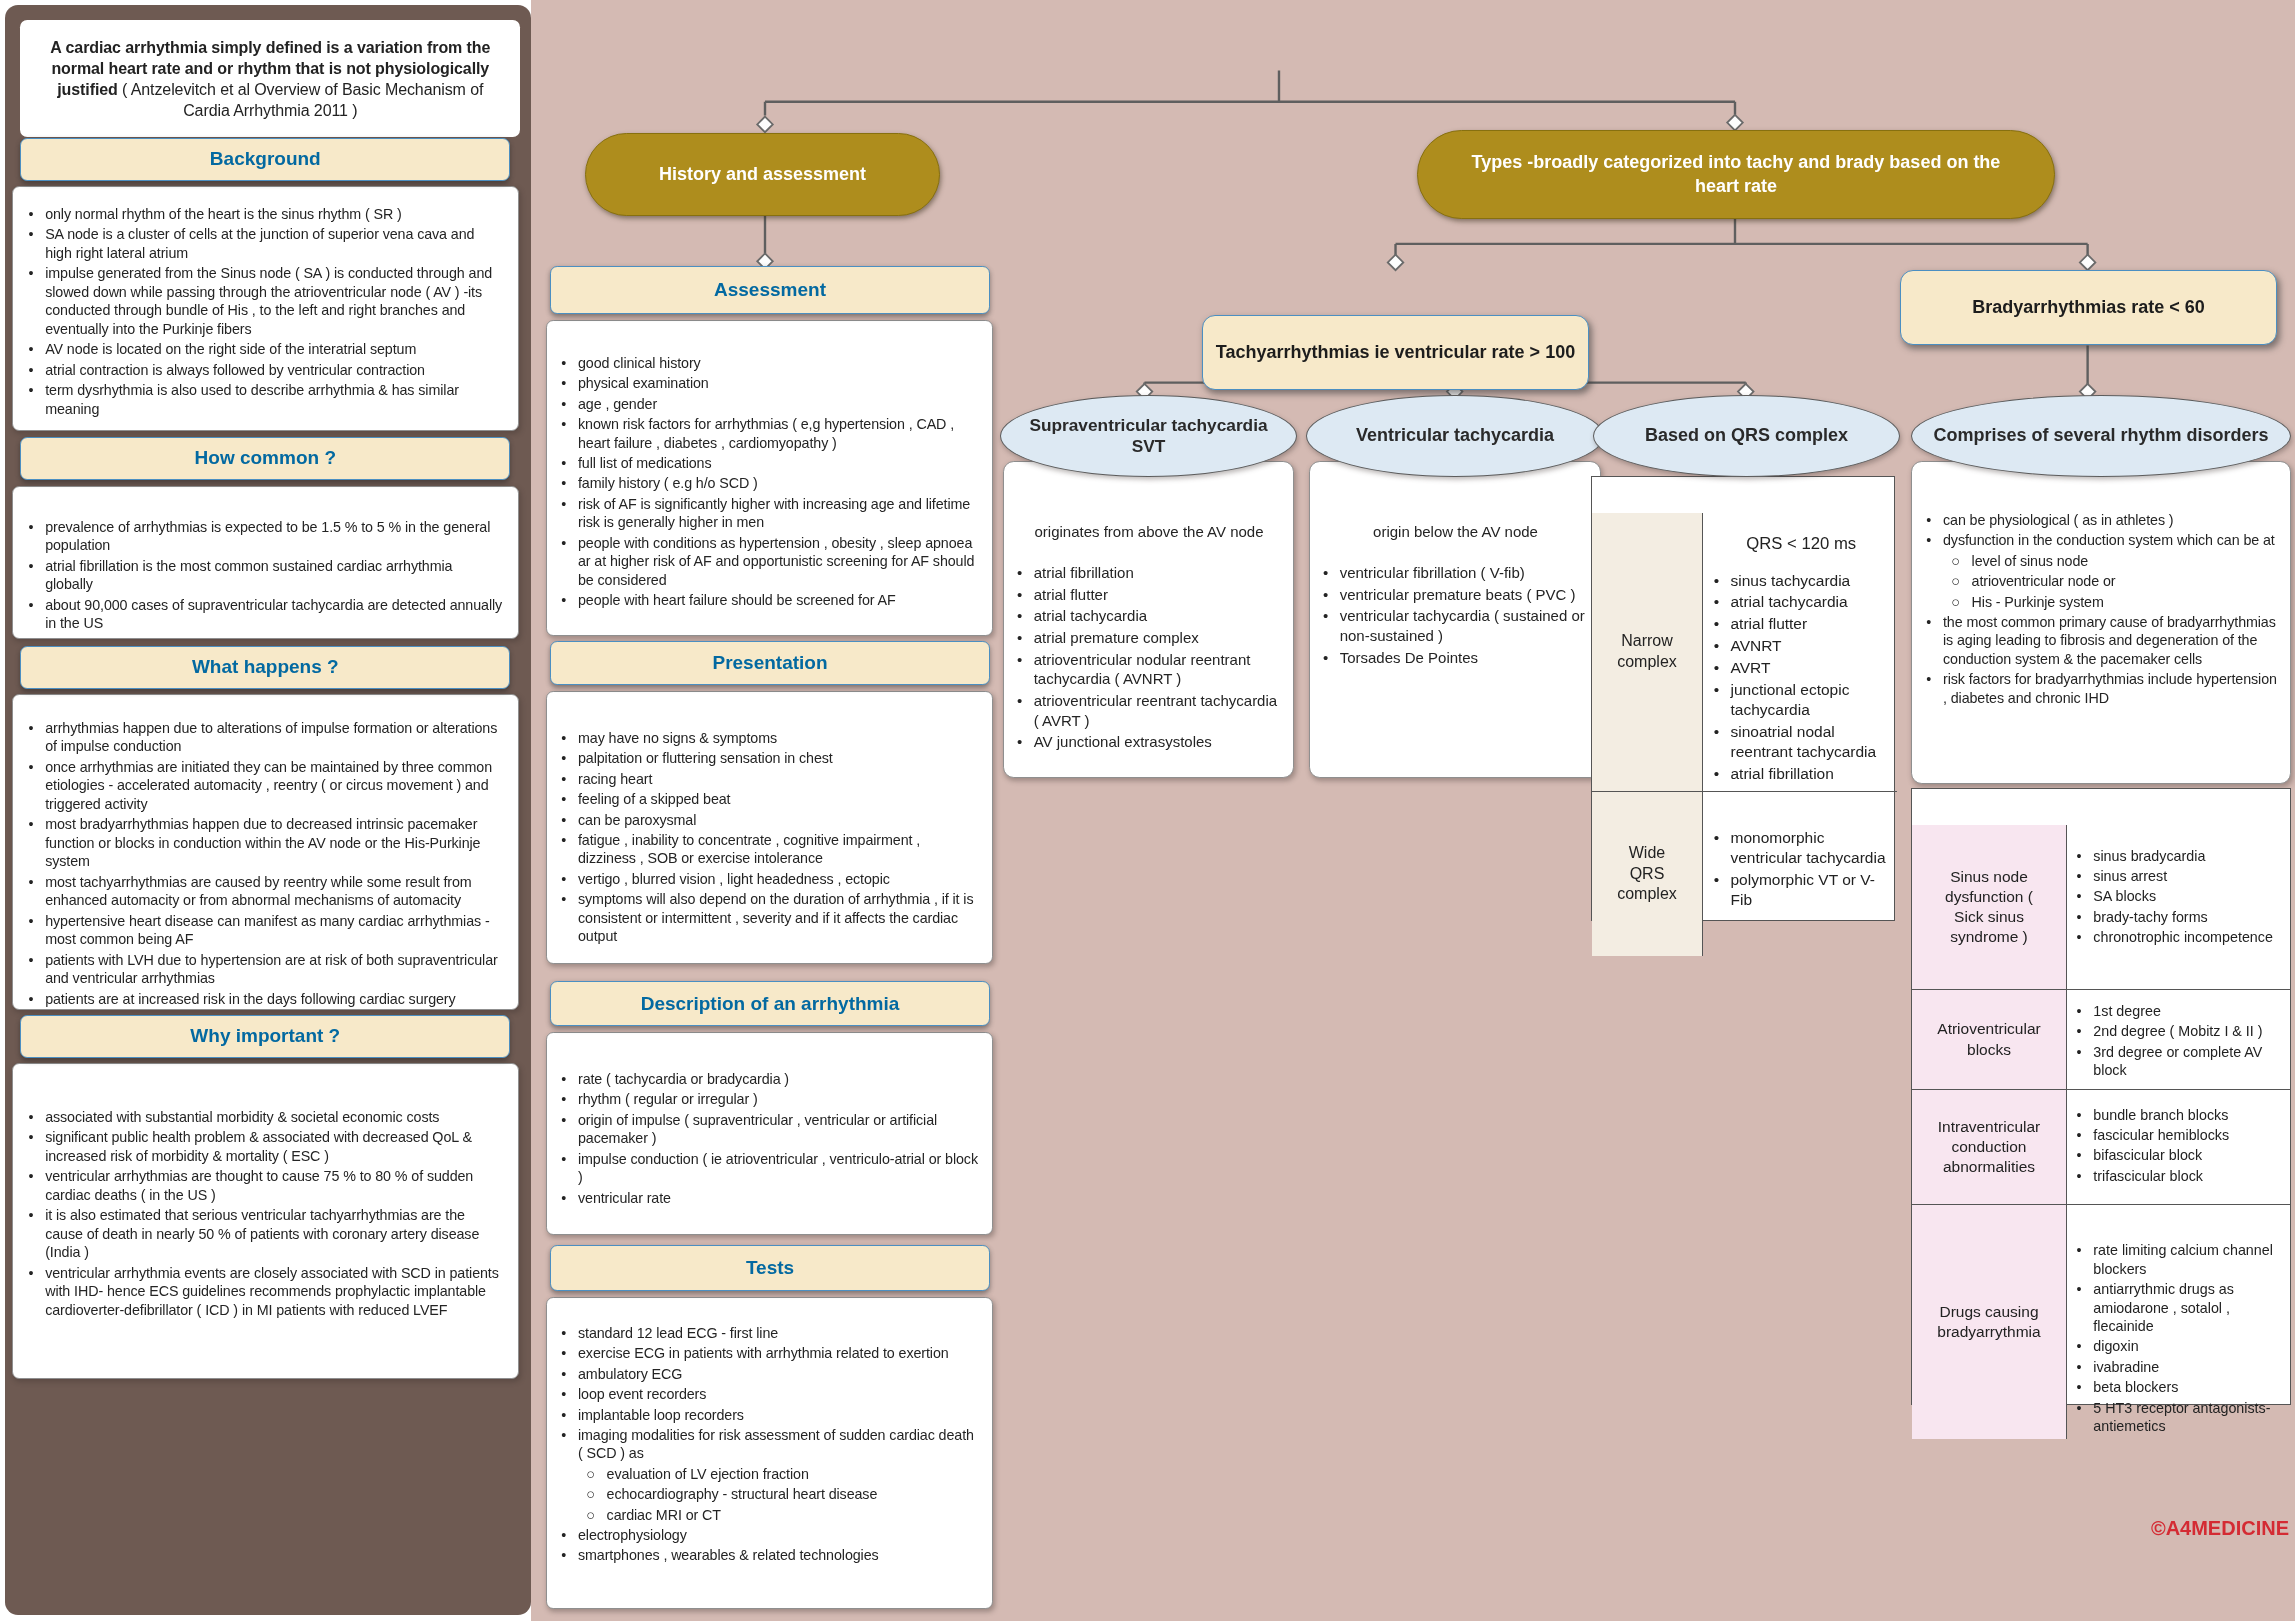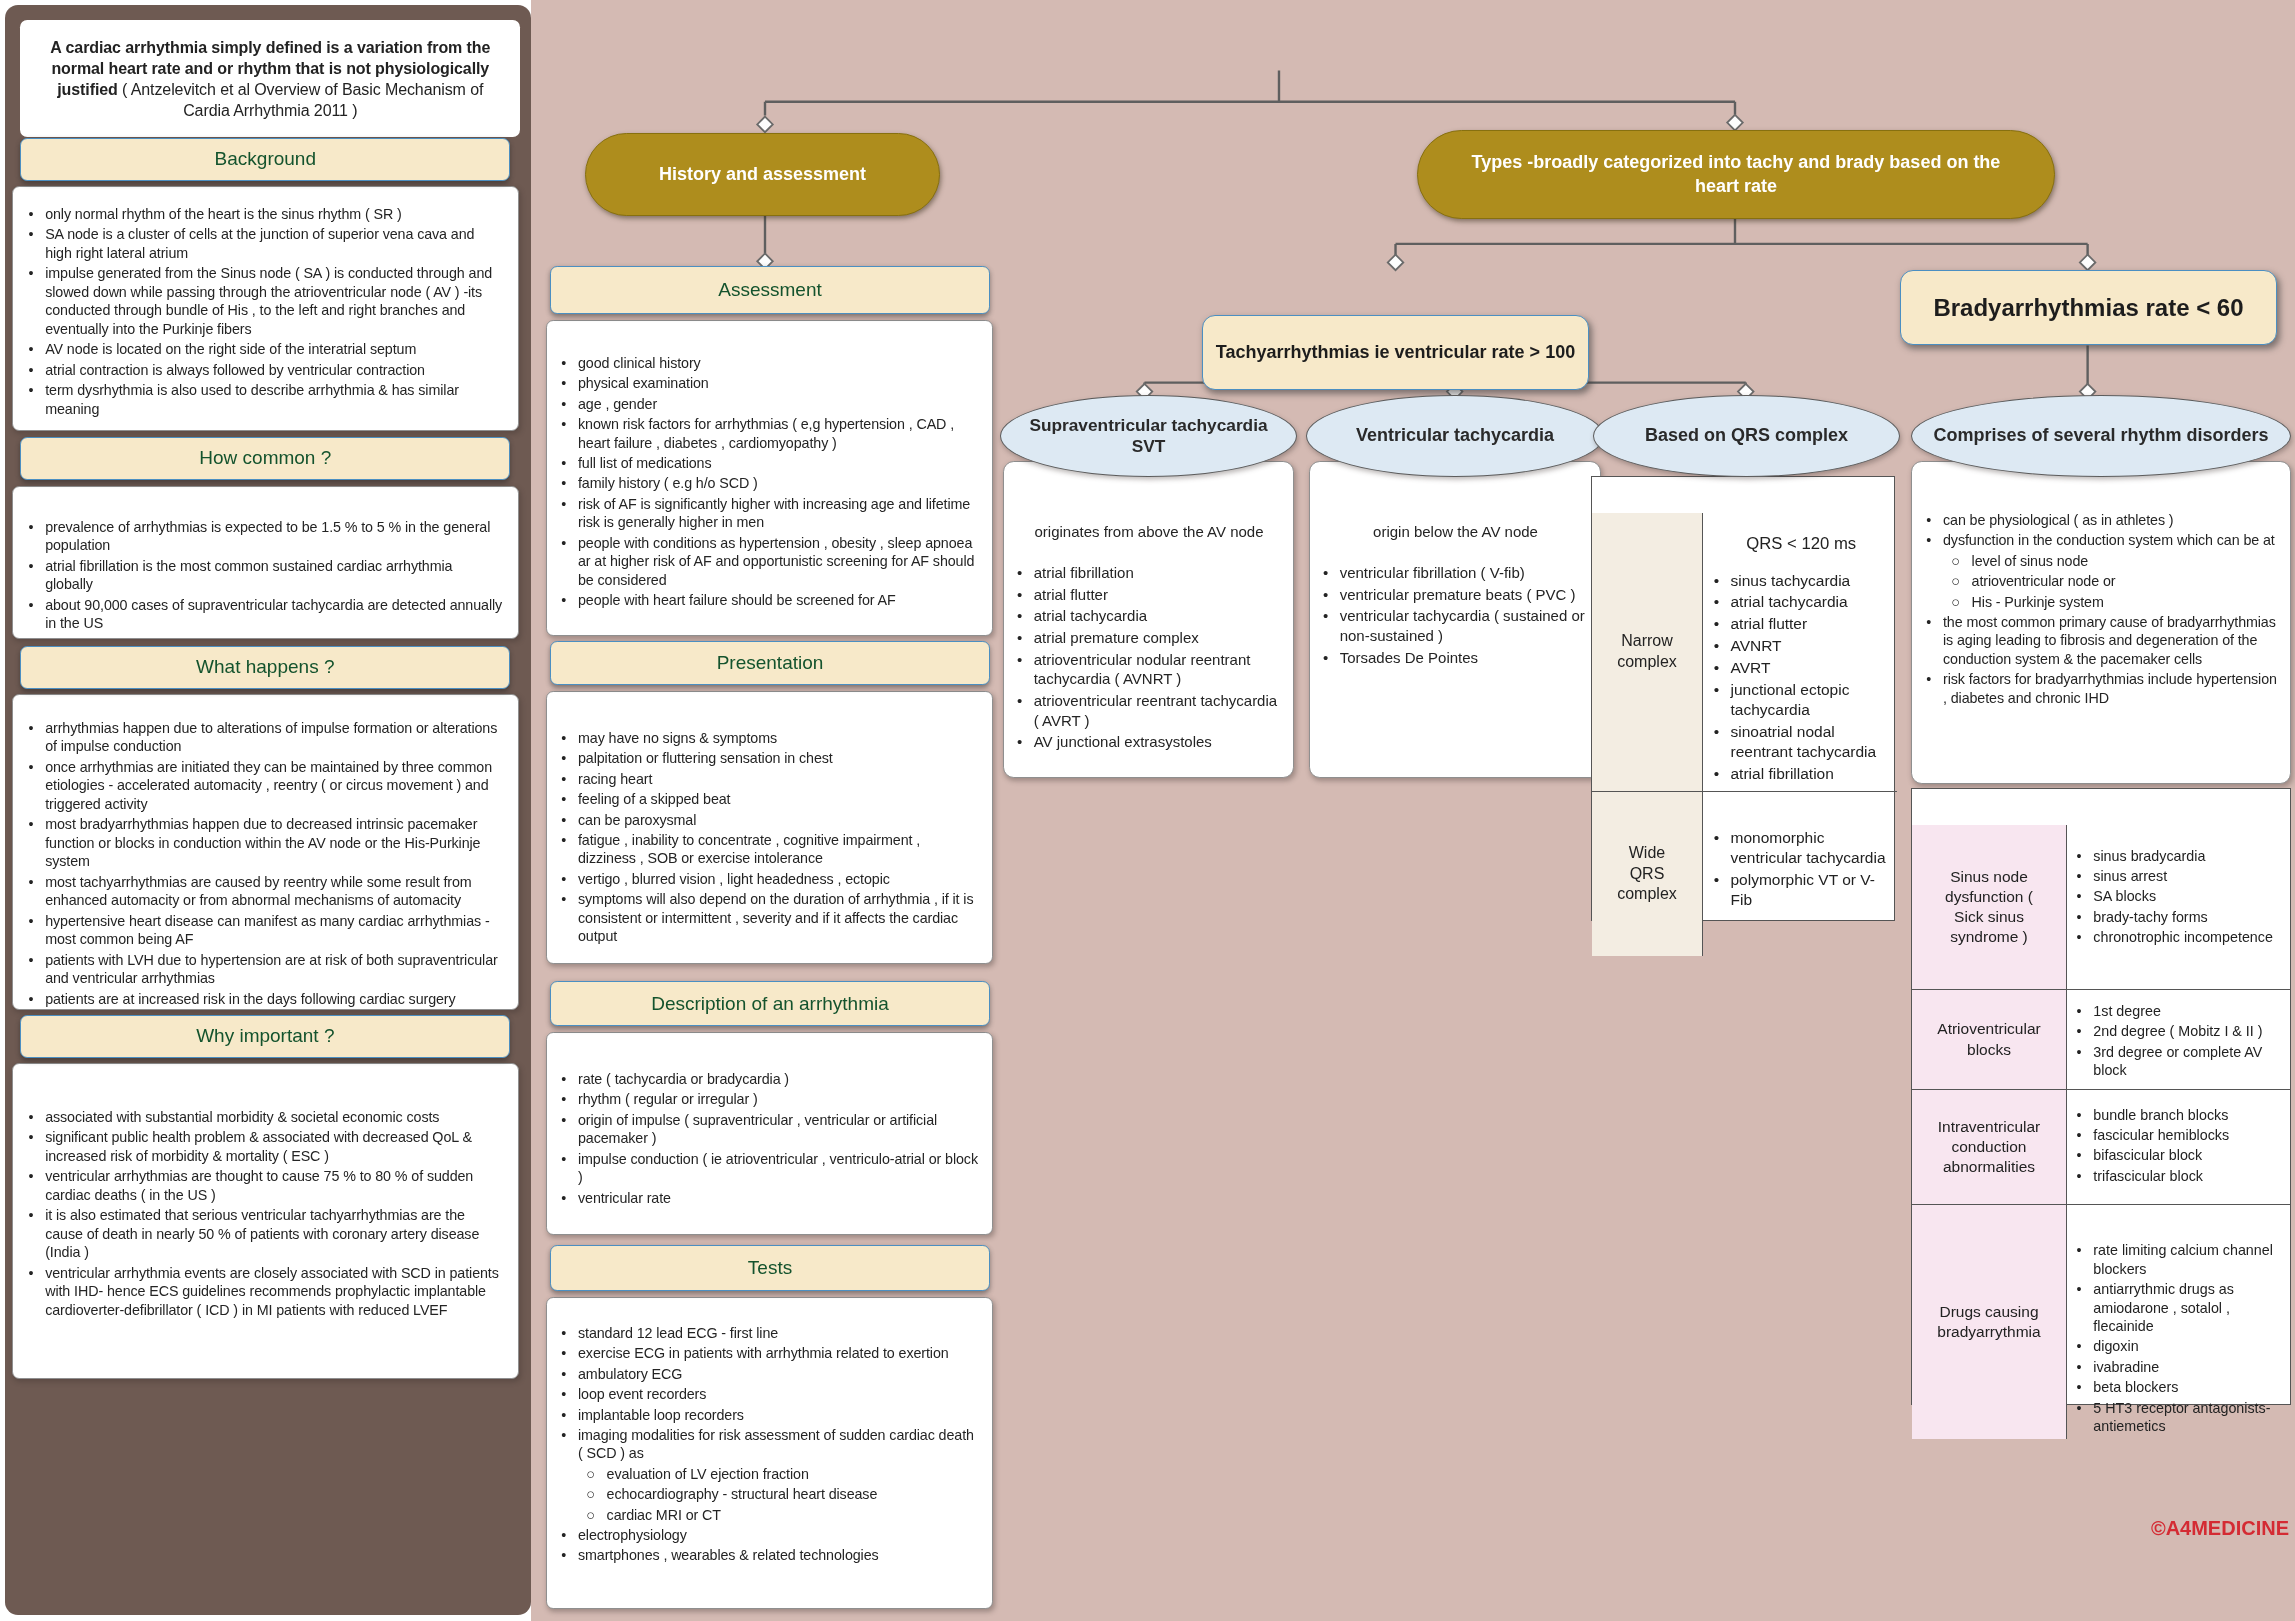--- a/index.html
+++ b/index.html
@@ -12,35 +12,35 @@
   .bg-pink { left:531px; top:0; width:1765px; height:1621px; background:#d4bab3; }
   .left-panel { left:4.8px; top:4.8px; width:526px; height:1610px; background:#6e5a52; border-radius:13px; }
   .title-bar { left:538px; top:4.8px; width:1754px; height:66px; background:#16384e;
                border-bottom:2.4px dashed #77929f; }
   .title-text { position:absolute; left:0; top:0; width:1435px; height:63px; display:flex;
                 align-items:center; justify-content:center; color:#ffffff; font-size:32px;
                 font-weight:bold; letter-spacing:0.9px; }
 
   
   .hdr { background:#f7e9c9; border:1.2px solid #4b8fc2; border-radius:7.2px; display:flex;
-         align-items:center; justify-content:center; text-align:center; font-weight:normal;
-         font-size:19px; color:#14532d; box-shadow:0 2.4px 4.8px rgba(30,30,30,.45); z-index:3; }
+         align-items:center; justify-content:center; text-align:center; font-weight:bold;
+         font-size:19px; color:#0369a1; box-shadow:0 2.4px 4.8px rgba(30,30,30,.45); z-index:3; }
   .box { background:#ffffff; border:1.2px solid #8f8f8f; border-radius:7.2px;
          box-shadow:1.2px 2.4px 5.4px rgba(60,50,45,.35); color:#242424; z-index:2; }
   .ellipse-gold { background:#ae8d1d; border:1.2px solid #87700f; border-radius:48px; display:flex;
                   align-items:center; justify-content:center; text-align:center; color:#ffffff;
                   font-weight:bold; font-size:18px; line-height:1.3; z-index:3;
                   box-shadow:1.2px 2.4px 4.8px rgba(50,40,20,.5); padding:0 24px; }
   .ellipse-blue { background:#dde9f3; border:1.2px solid #5c5c5c; border-radius:50%; display:flex;
                   flex-direction:column; align-items:center; justify-content:center; text-align:center;
                   color:#2a2a2a; font-weight:bold; font-size:18px; line-height:1.2; z-index:4;
                   box-shadow:1.2px 2.4px 4.8px rgba(60,50,45,.35); }
   .cream-node { background:#f7e9c9; border:1.2px solid #4b8fc2; border-radius:13px; display:flex;
                 align-items:center; justify-content:center; text-align:center; font-weight:bold;
-                font-size:24px; color:#1d1d1d; z-index:3; box-shadow:2.4px 3.6px 6px rgba(55,55,55,.55); }
+                font-size:18px; color:#1d1d1d; z-index:3; box-shadow:2.4px 3.6px 6px rgba(55,55,55,.55); }
 
   .body-text { font-size:14.3px; line-height:1.3; letter-spacing:-0.1px; }
   .li { display:flex; margin-bottom:1.8px; }
   .li .mk { flex:none; width:16.7px; }
   .li .tx { flex:1; }
   .li.sub { padding-left:25px; }
   .li.sub .mk { width:20.3px; }
 
   .box-intro { text-align:center; margin-bottom:21.5px; }
 

